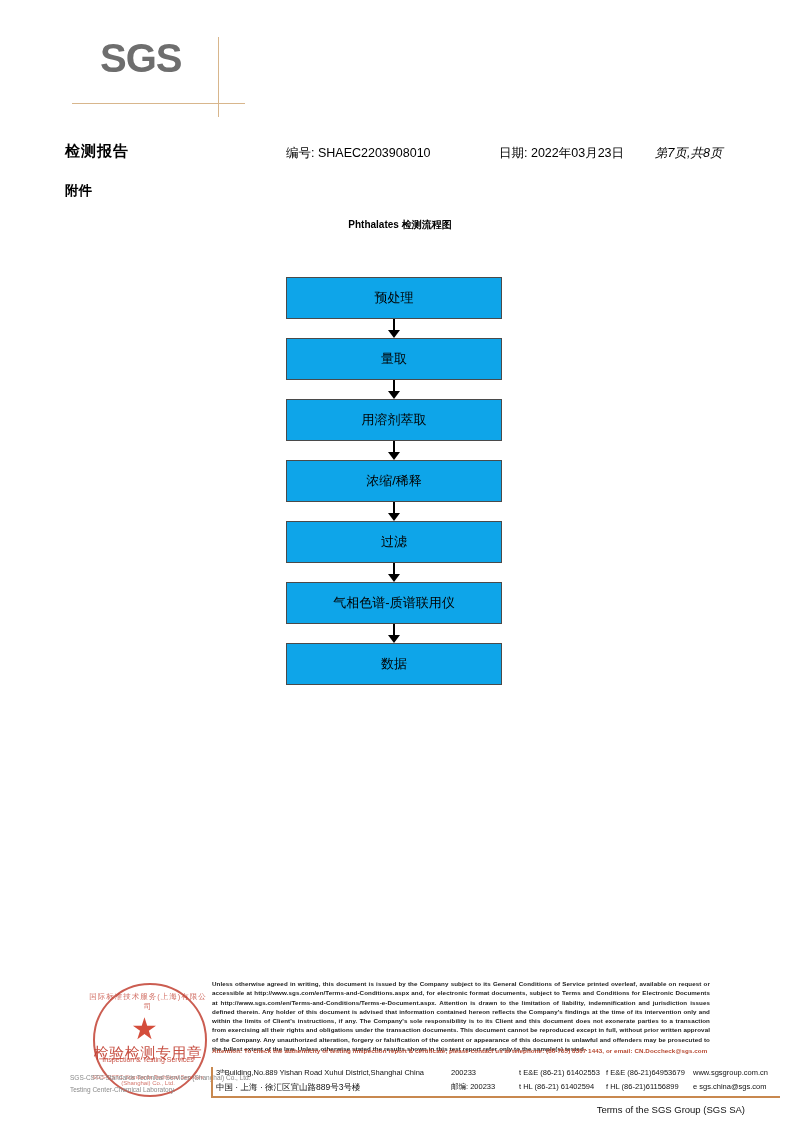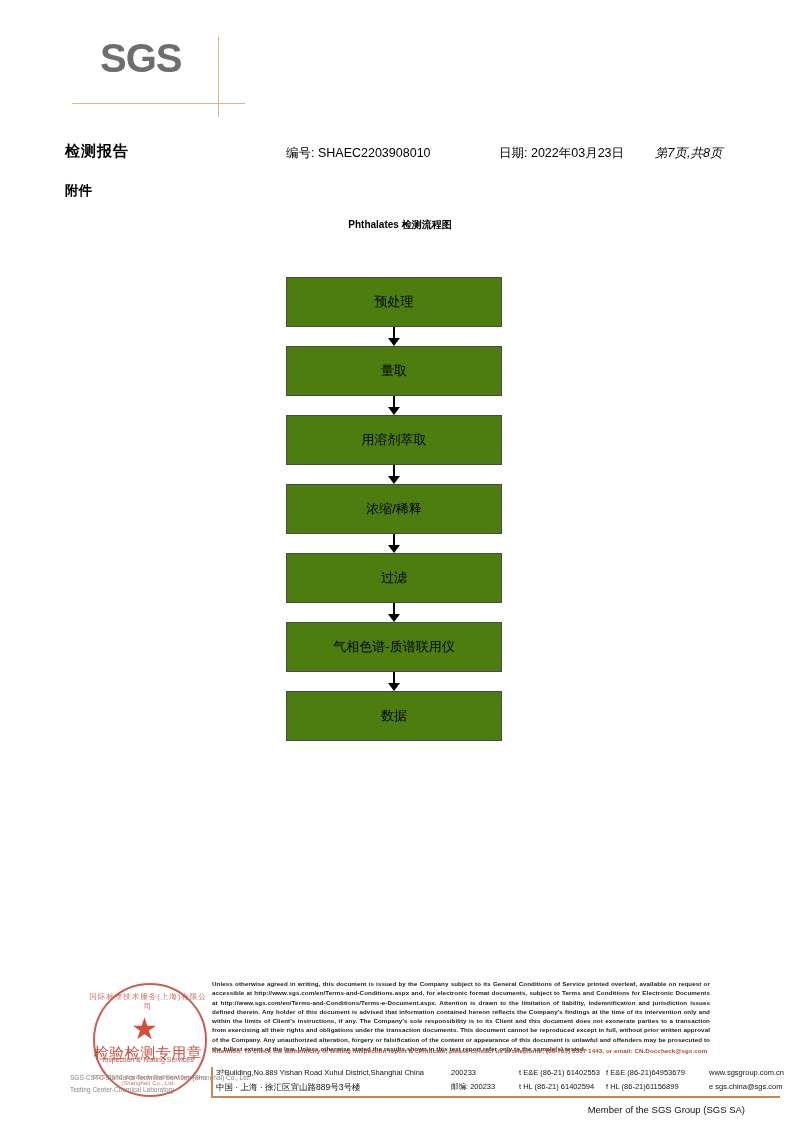--- a/index.html
+++ b/index.html
@@ -110,23 +110,23 @@
   }
   #flowchart {
     position: absolute;
     left: 286px;
     top: 277px;
     width: 216px;
   }
   .flow-box {
     box-sizing: border-box;
     width: 216px;
-    height: 50px;
+    height: 42px;
     border: 1px solid #4a4a4a;
-    background: #4d7c0f;
+    background: #0ea5e9;
     display: flex;
     align-items: center;
     justify-content: center;
     font-size: 13px;
     color: #000000;
   }
   .flow-arrow {
     position: relative;
     width: 216px;
     height: 19px;
@@ -289,21 +289,21 @@
     font-size: 7.5px;
     color: #111111;
     white-space: nowrap;
   }
   #addr-row-1 { top: 100px; }
   #addr-row-2 { top: 114px; }
   .addr-street   { position: absolute; left: 0px; }
   .addr-zip      { position: absolute; left: 235px; }
   .addr-tel      { position: absolute; left: 303px; }
   .addr-fax      { position: absolute; left: 390px; }
-  .addr-web      { position: absolute; left: 477px; margin-left: 16px; }
+  .addr-web      { position: absolute; left: 477px; }
   .addr-row-2 .addr-street { font-size: 8.5px; }
 
   #member-line {
     position: absolute;
     left: 0;
     top: 136px;
     width: 745px;
     text-align: right;
     font-size: 9.5px;
     color: #111111;
@@ -401,17 +401,17 @@
     <div class="addr-row addr-row-2" id="addr-row-2">
       <span class="addr-street">中国 · 上海 · 徐汇区宜山路889号3号楼</span>
       <span class="addr-zip">邮编: 200233</span>
       <span class="addr-tel">t HL (86-21) 61402594</span>
       <span class="addr-fax">f HL (86-21)61156899</span>
       <span class="addr-web">e sgs.china@sgs.com</span>
     </div>
 
     <div id="address-rule"></div>
 
-    <div id="member-line">Member of the SGS Group (SGS SA)</div>
+    <div id="member-line">Terms of the SGS Group (SGS SA)</div>
 
   </div>
 
 </div>
 
 </body></html>

